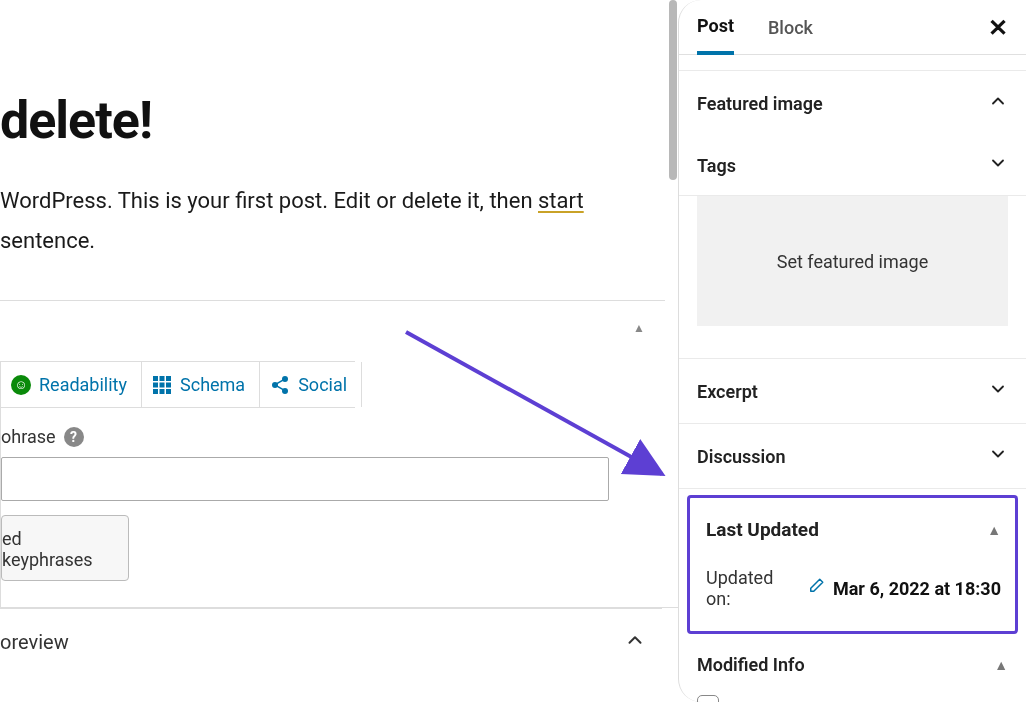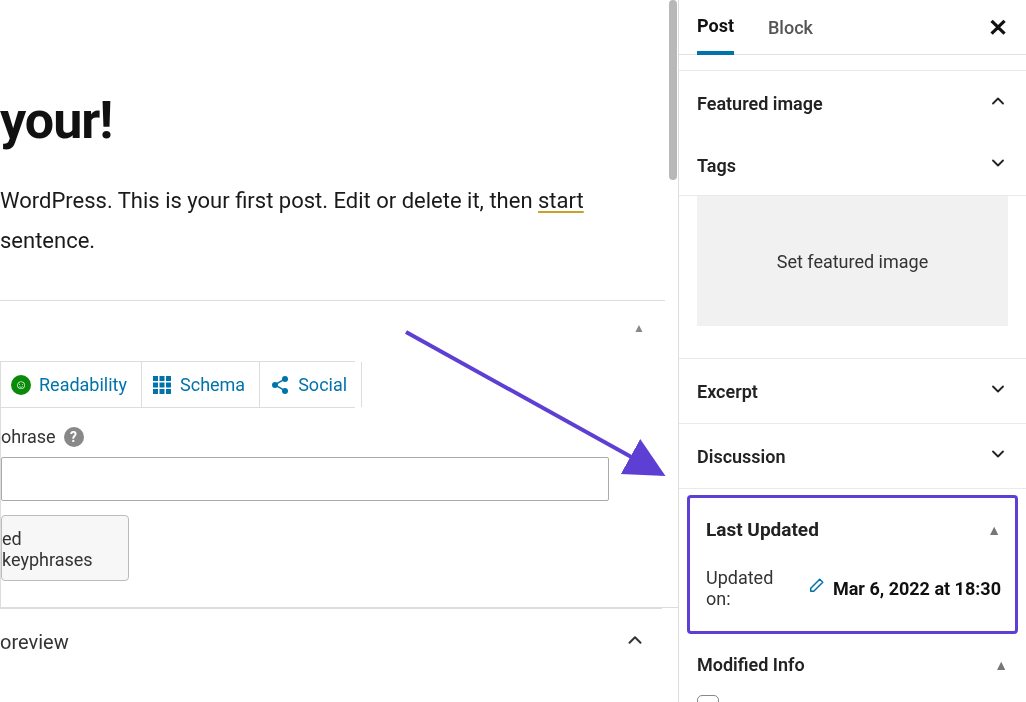--- a/index.html
+++ b/index.html
@@ -20,21 +20,21 @@
     .grid-icon svg { fill: #0073aa; }
     .share-icon svg { fill: #0073aa; }
     .focus-section { padding: 18px 0 0 0; border: 1px solid #ddd; border-top: none; width: 704px; margin-left: 0; }
     .focus-label-row { display: flex; align-items: center; gap: 8px; font-size: 18px; color: #333; padding-left: 0; }
     .help-icon { width: 20px; height: 20px; border-radius: 50%; background: #888; color: #fff; display: inline-flex; align-items: center; justify-content: center; font-size: 14px; font-weight: bold; }
     .focus-input { width: 608px; height: 44px; border: 1px solid #aaa; border-radius: 2px; margin: 10px 0 0 0; padding: 0 12px; font-size: 16px; }
     .related-kw-btn { display: inline-block; margin: 14px 0 26px 0; padding: 12px 16px 10px 0; border: 1px solid #bbb; border-radius: 4px; background: #f7f7f7; font-size: 18px; color: #333; cursor: pointer; width: 128px; text-align: left; }
     .preview-section { border-top: 1px solid #ddd; padding: 20px 16px 14px 0; display: flex; justify-content: space-between; align-items: center; width: 662px; }
     .preview-label { font-size: 20px; color: #333; }
     .preview-caret svg { stroke: #333; }
-    .sidebar-wrap { width: 348px; border-left: 1px solid #ddd; background: #fff; position: relative; }
+    .sidebar-wrap { width: 348px; border-left: 1px solid #ddd; background: #fff; position: relative; border-radius: 23px; }
     .scroll-indicator { position: absolute; left: -10px; top: 0; width: 8px; height: 180px; background: #b8b8b8; border-radius: 4px; }
     .sidebar-tabs { display: flex; align-items: center; border-bottom: 1px solid #e0e0e0; height: 55px; padding: 0 0 0 18px; position: relative; }
     .sidebar-tab { font-size: 18px; font-weight: 500; color: #555; padding: 0 0 0 0; margin-right: 34px; cursor: pointer; height: 100%; display: flex; align-items: center; }
     .sidebar-tab.active { font-weight: 700; color: #111; border-bottom: 4px solid #0073aa; margin-bottom: -1px; }
     .close-x { position: absolute; right: 18px; top: 14px; font-size: 24px; font-weight: 700; cursor: pointer; color: #111; }
     .panel-row { display: flex; align-items: center; justify-content: space-between; padding: 20px 18px; border-bottom: 1px solid #eaeaea; cursor: pointer; }
     .panel-row-tight { padding: 18px 18px; }
     .panel-title { font-size: 18px; font-weight: 600; color: #222; }
     .panel-caret svg { stroke: #222; stroke-width: 2.2; }
     .panel-caret.up svg { transform: rotate(180deg); }
@@ -55,21 +55,21 @@
     .mi-checkbox { width: 22px; height: 22px; border: 1.5px solid #888; border-radius: 5px; cursor: pointer; }
     .mi-label { font-size: 18px; color: #222; }
     .big-arrow { position: absolute; left: 400px; top: 326px; pointer-events: none; z-index: 50; }
     .big-arrow svg { }
   </style>
 </head>
 <body>
 
 <div class="main">
   <div class="editor-content">
-    <h1 class="post-title">your!</h1>
+    <h1 class="post-title">delete!</h1>
     <p class="post-body">
       <span>WordPress. This is your first post. Edit or delete it, then </span><span class="underlined">start </span><br>
       <span>sentence.</span>
     </p>
   </div>
 
   <div class="yoast-panel">
     <span class="yoast-collapse-icon">▲</span>
 
     <div class="yoast-tabs">

